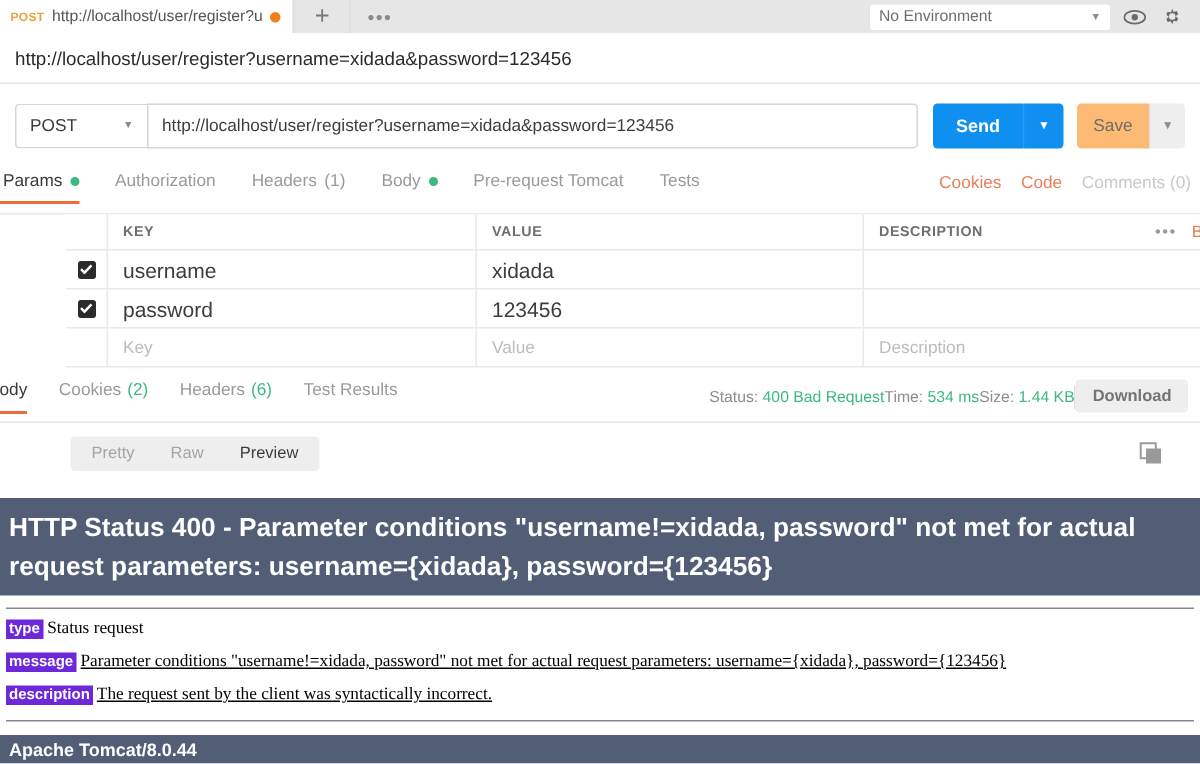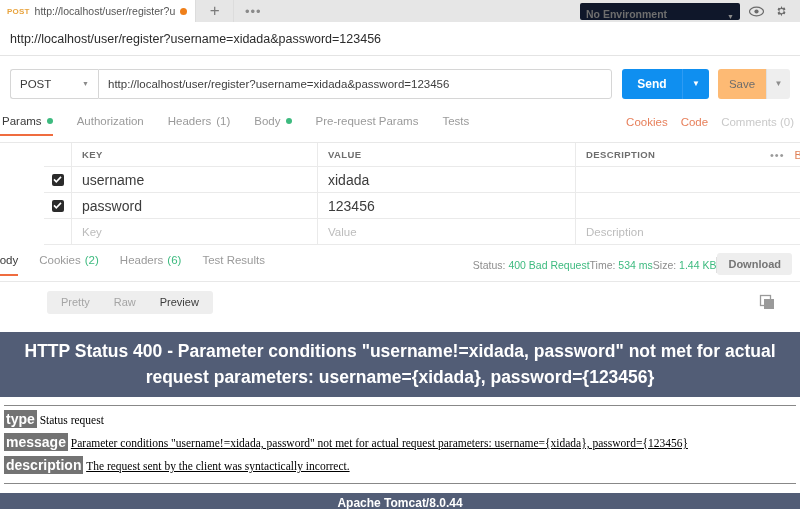--- a/index.html
+++ b/index.html
@@ -38,23 +38,23 @@
   .tab-more {
     width:38px; display:flex; align-items:center; justify-content:center;
     color:#8a8a8a; font-size:13px; letter-spacing:1px; background:#e6e6e6;
   }
   .tab-spacer { flex:1; background:#e6e6e6; }
 
   .env-zone {
     display:flex; align-items:center; gap:7px; padding-right:10px; background:#e6e6e6;
   }
   .env-select {
-    width:160px; height:17px; background:#0f172a; border-radius:2px;
-    display:flex; align-items:flex-end; justify-content:space-between;
-    padding:0 6px; font-size:10.5px; color:#6e6e6e;font-weight:bold;
+    width:160px; height:17px; background:#ffffff; border-radius:2px;
+    display:flex; align-items:center; justify-content:space-between;
+    padding:0 6px; font-size:10.5px; color:#6e6e6e;
   }
   .caret-sm { font-size:7px; color:#8b8b8b; }
   .eye-btn, .gear-btn { width:18px; height:17px; display:flex; align-items:center; justify-content:center; }
   .eye-btn svg, .gear-btn svg { display:block; }
 
   
   .urlbar-display {
     position:absolute; top:22px; left:0; width:800px; height:34px;
     background:#fff; display:flex; align-items:center;
     padding-left:10px; border-bottom:1px solid #e4e4e4;
@@ -202,31 +202,30 @@
   }
 
   
   .tomcat {
     position:absolute; top:322px; left:0; width:800px; height:187px;
     background:#fff; font-family:"Liberation Serif", serif; overflow:hidden;
   }
   .tc-band {
     background:#525d76; color:#ffffff; font-weight:bold;
     font-family:"Liberation Sans", sans-serif;
-    text-align:center;
   }
   .tc-h1 {
     font-size:17.5px; line-height:26px; padding:6px 6px 7px 6px;
     margin-top:10px;
   }
   .tc-hr { height:1px; background:#888; margin:8px 4px 0 4px; }
   .tc-line { font-size:11.5px; color:#000; padding:5px 4px 0 4px; line-height:17px; }
   .tc-lbl {
-    background:#737373; color:#fff; font-weight:bold;
-    font-family:"Liberation Sans", sans-serif; font-size:14px;
+    background:#6d28d9; color:#fff; font-weight:bold;
+    font-family:"Liberation Sans", sans-serif; font-size:10px;
     padding:1px 2px;
   }
   .tc-ul { text-decoration:underline; }
   .tc-foot {
     font-size:12px; padding:3px 6px 4px 6px; margin-top:9px;
   }
 </style>
 </head>
 <body>
 
@@ -291,21 +290,21 @@
     </div>
     <div class="rtab">
       <span>Headers</span>
       <span class="cnt">(1)</span>
     </div>
     <div class="rtab">
       <span>Body</span>
       <span class="gdot"></span>
     </div>
     <div class="rtab">
-      <span>Pre-request Params</span>
+      <span>Pre-request Tomcat</span>
     </div>
     <div class="rtab">
       <span>Tests</span>
     </div>
     <div class="rtabs-right">
       <span class="link-cookies">Cookies</span>
       <span class="link-code">Code</span>
       <span class="link-comments">Comments (0)</span>
     </div>
   </div>

